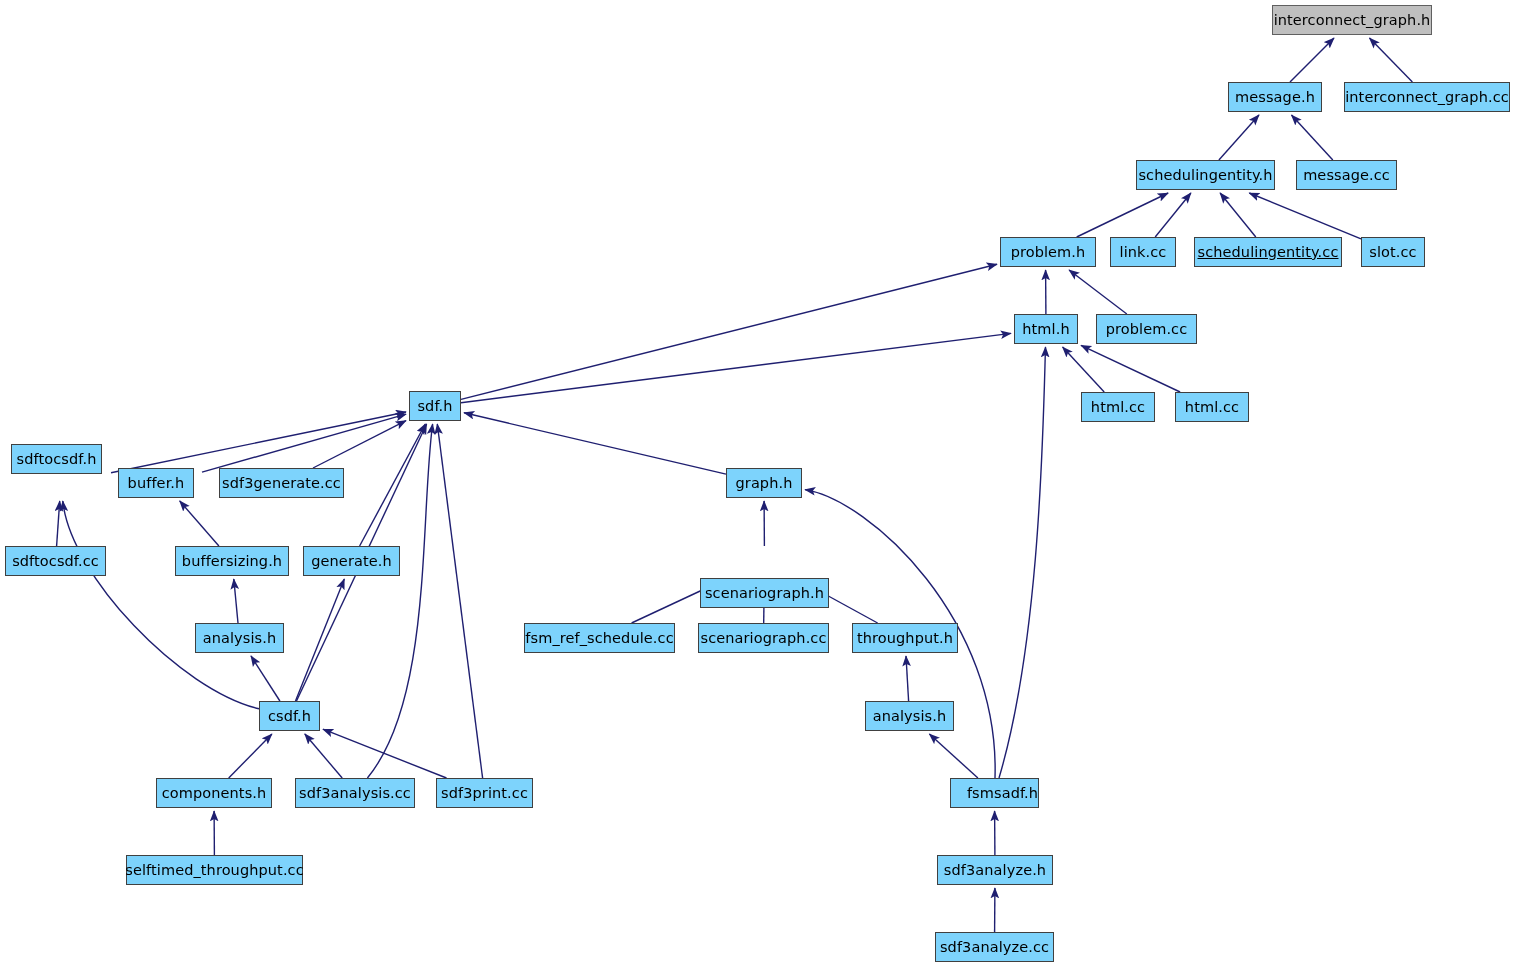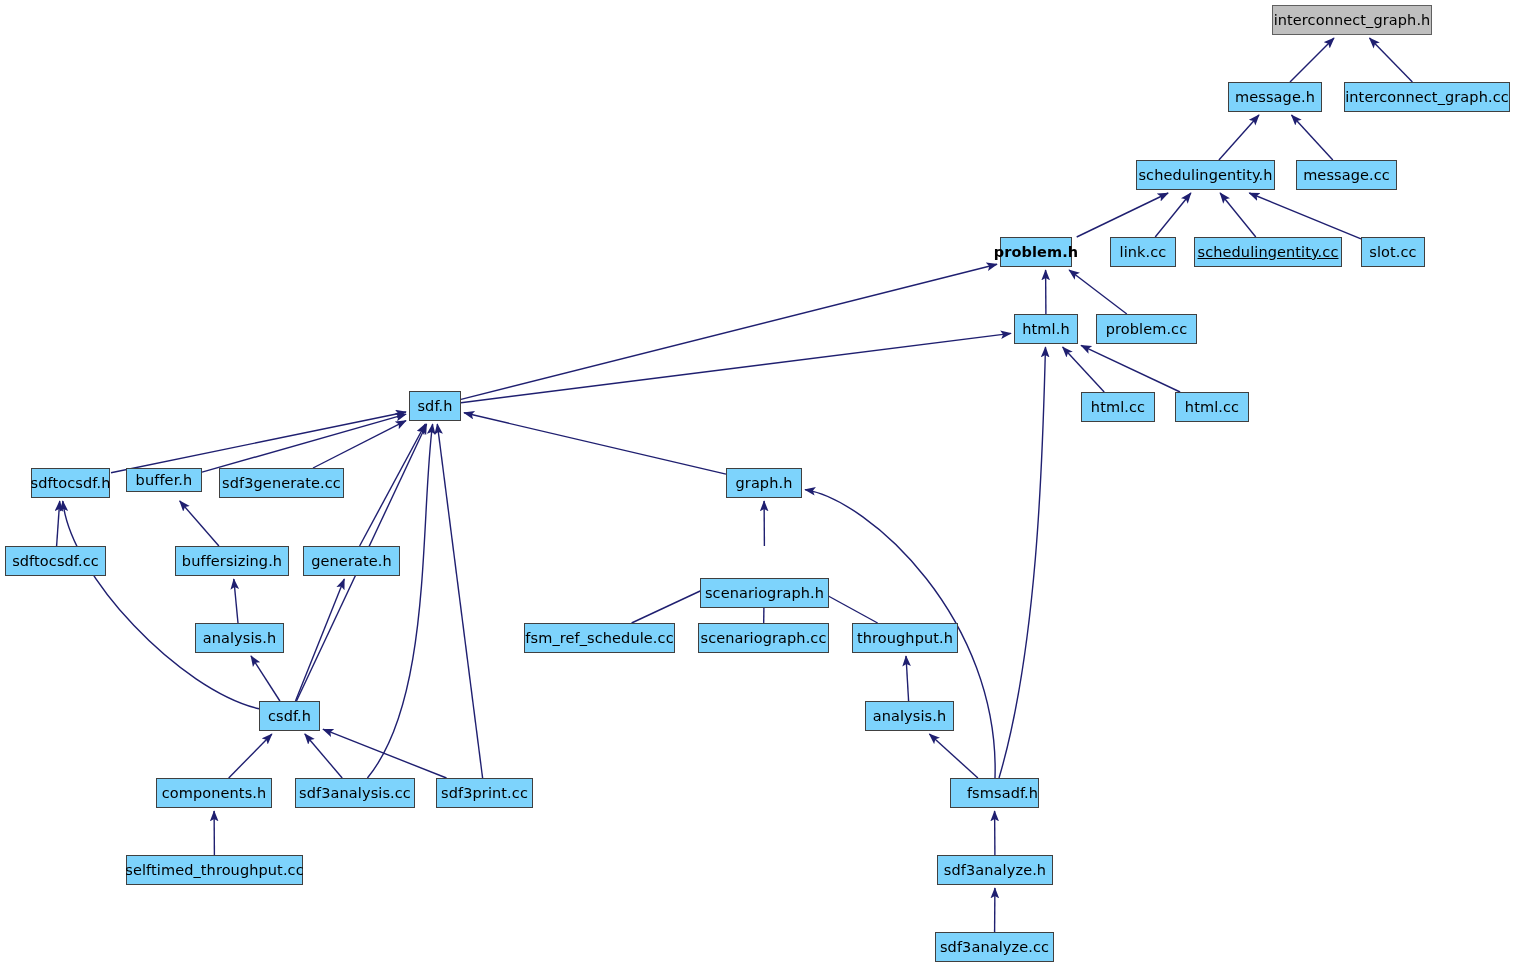--- a/index.html
+++ b/index.html
@@ -90,21 +90,21 @@
       </div>
       <div class="node" style="left: 1344px; top: 82px; width: 166px; height: 30px;">
         <span class="lbl">interconnect_graph.cc</span>
       </div>
       <div class="node" style="left: 1136px; top: 160px; width: 139px; height: 30px;">
         <span class="lbl">schedulingentity.h</span>
       </div>
       <div class="node" style="left: 1296px; top: 160px; width: 101px; height: 30px;">
         <span class="lbl">message.cc</span>
       </div>
-      <div class="node" style="left: 1000px; top: 237px; width: 72px; height: 30px; font-weight: bold;">
+      <div class="node" style="left: 1000px; top: 237px; width: 96px; height: 30px;">
         <span class="lbl">problem.h</span>
       </div>
       <div class="node" style="left: 1110px; top: 237px; width: 66px; height: 30px;">
         <span class="lbl">link.cc</span>
       </div>
       <div class="node" style="left: 1194px; top: 237px; width: 148px; height: 30px; text-decoration: underline;">
         <span class="lbl">schedulingentity.cc</span>
       </div>
       <div class="node" style="left: 1361px; top: 237px; width: 64px; height: 30px;">
         <span class="lbl">slot.cc</span>
@@ -117,24 +117,24 @@
       </div>
       <div class="node" style="left: 1081px; top: 392px; width: 74px; height: 30px;">
         <span class="lbl">html.cc</span>
       </div>
       <div class="node" style="left: 1175px; top: 392px; width: 74px; height: 30px;">
         <span class="lbl">html.cc</span>
       </div>
       <div class="node" style="left: 409px; top: 391px; width: 52px; height: 30px;">
         <span class="lbl">sdf.h</span>
       </div>
-      <div class="node" style="left: 11px; top: 468px; width: 79px; height: 30px; margin-left: 20px;">
+      <div class="node" style="left: 11px; top: 444px; width: 91px; height: 30px;">
         <span class="lbl">sdftocsdf.h</span>
       </div>
-      <div class="node" style="left: 126px; top: 468px; width: 76px; height: 24px;">
+      <div class="node" style="left: 118px; top: 468px; width: 76px; height: 30px;">
         <span class="lbl">buffer.h</span>
       </div>
       <div class="node" style="left: 219px; top: 468px; width: 125px; height: 30px;">
         <span class="lbl">sdf3generate.cc</span>
       </div>
       <div class="node" style="left: 726px; top: 468px; width: 76px; height: 30px;">
         <span class="lbl">graph.h</span>
       </div>
       <div class="node" style="left: 5px; top: 546px; width: 101px; height: 30px;">
         <span class="lbl">sdftocsdf.cc</span>

